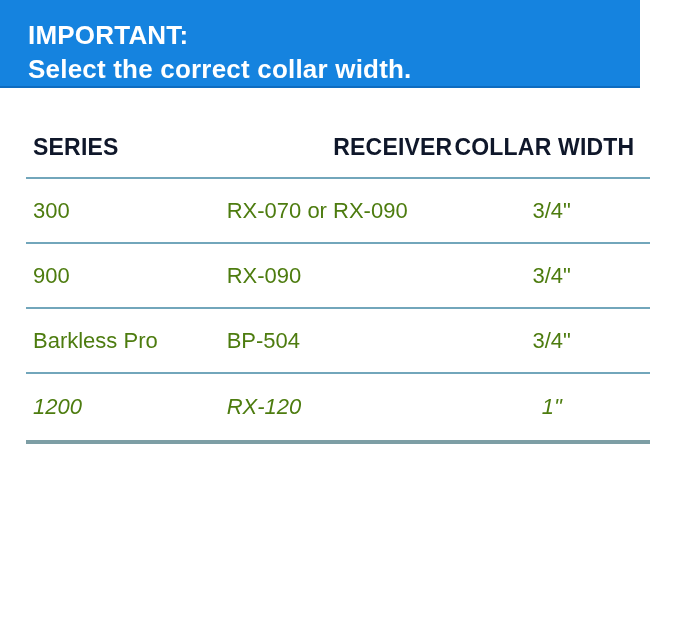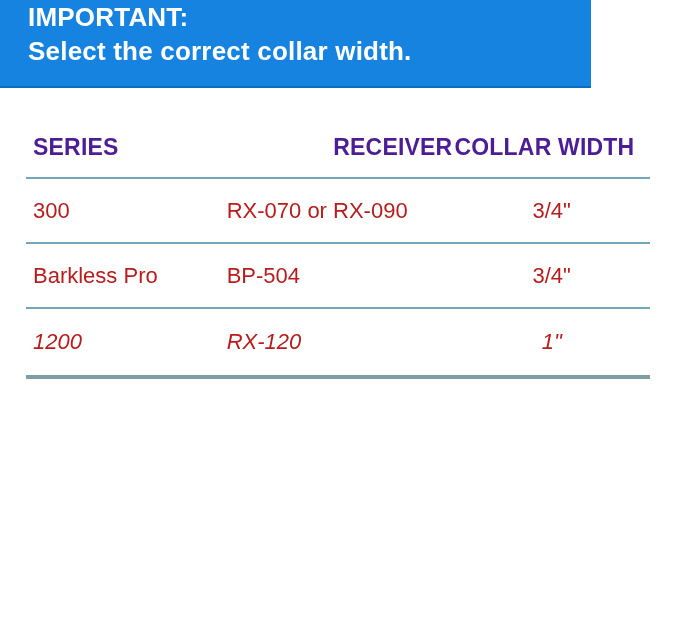--- a/index.html
+++ b/index.html
@@ -10,28 +10,28 @@
   }
   .page {
     position: relative;
     width: 679px;
     height: 644px;
     background: #ffffff;
     overflow: hidden;
   }
   .banner {
     box-sizing: border-box;
-    width: 591px;
+    width: 640px;
     height: 88px;
     background: var(--banner-bg, #1583df);
     border-bottom: 2px solid var(--banner-border, #0e6cc0);
     padding-left: 28px;
     display: flex;
     flex-direction: column;
-    justify-content: flex-start;
+    justify-content: flex-end;
   }
   .banner-line {
     color: #ffffff;
     font-weight: bold;
     font-size: 26px;
     line-height: 34px;
     letter-spacing: 0.2px;
   }
   .table-wrap {
     margin: 0 29px 0 26px;
@@ -44,33 +44,33 @@
   col.c-series { width: 32%; }
   col.c-receiver { width: 36.5%; }
   col.c-collar { width: 31.5%; }
   th {
     box-sizing: border-box;
     height: 90px;
     vertical-align: bottom;
     padding-bottom: 16px;
     font-size: 23px;
     font-weight: bold;
-    color: #4c1d95;
+    color: #0f172a;
     border-bottom: 2px solid var(--separator, #72a6bb);
     letter-spacing: 0.2px;
   }
   th.col-series { text-align: left; padding-left: 7px; }
   th.col-receiver { text-align: right; }
   th.col-collar { text-align: left; }
   td {
     box-sizing: border-box;
     height: 65px;
     vertical-align: middle;
     font-size: 22px;
-    color: #b91c1c;
+    color: #4d7c0f;
     border-bottom: 2px solid var(--separator, #72a6bb);
     margin-top: 14px;
   }
   td.cell-series { text-align: left; padding-left: 7px; }
   td.cell-receiver { text-align: left; }
   td.cell-collar { text-align: center; }
   tr.last-row td {
     height: 69px;
     border-bottom: 4px solid var(--bottom-border, #7d9ea5);
     font-style: italic;
@@ -100,20 +100,25 @@
           <th class="col-collar">COLLAR WIDTH</th>
         </tr>
       </thead>
       <tbody>
         <tr>
           <td class="cell-series">300</td>
           <td class="cell-receiver">RX-070 or RX-090</td>
           <td class="cell-collar">3/4"</td>
         </tr>
         <tr>
+          <td class="cell-series">900</td>
+          <td class="cell-receiver">RX-090</td>
+          <td class="cell-collar">3/4"</td>
+        </tr>
+        <tr>
           <td class="cell-series">Barkless Pro</td>
           <td class="cell-receiver">BP-504</td>
           <td class="cell-collar">3/4"</td>
         </tr>
         <tr class="last-row">
           <td class="cell-series">1200</td>
           <td class="cell-receiver">RX-120</td>
           <td class="cell-collar">1"</td>
         </tr>
       </tbody>

